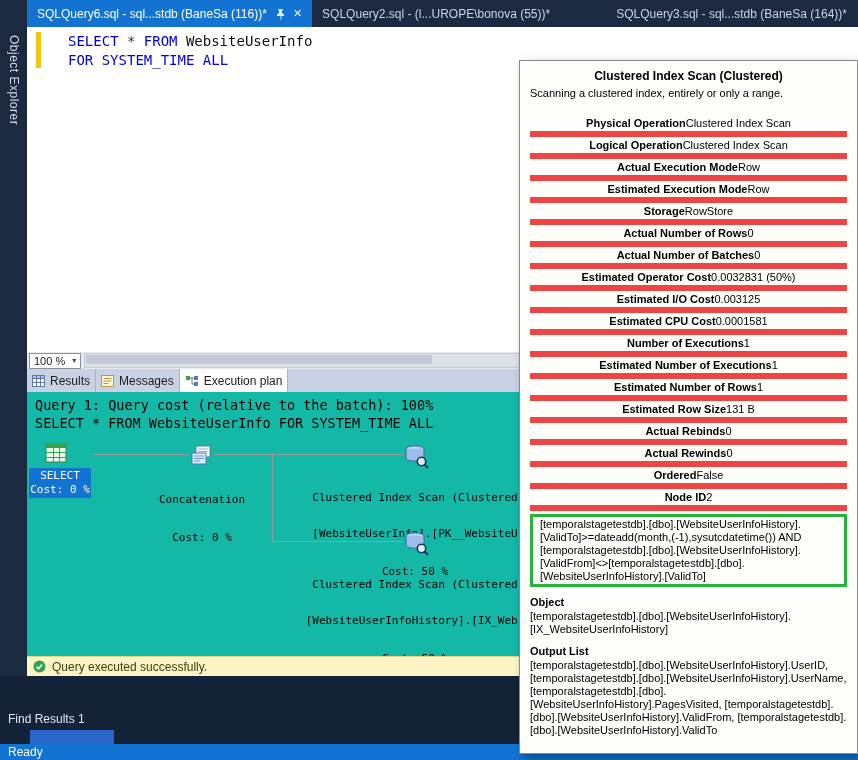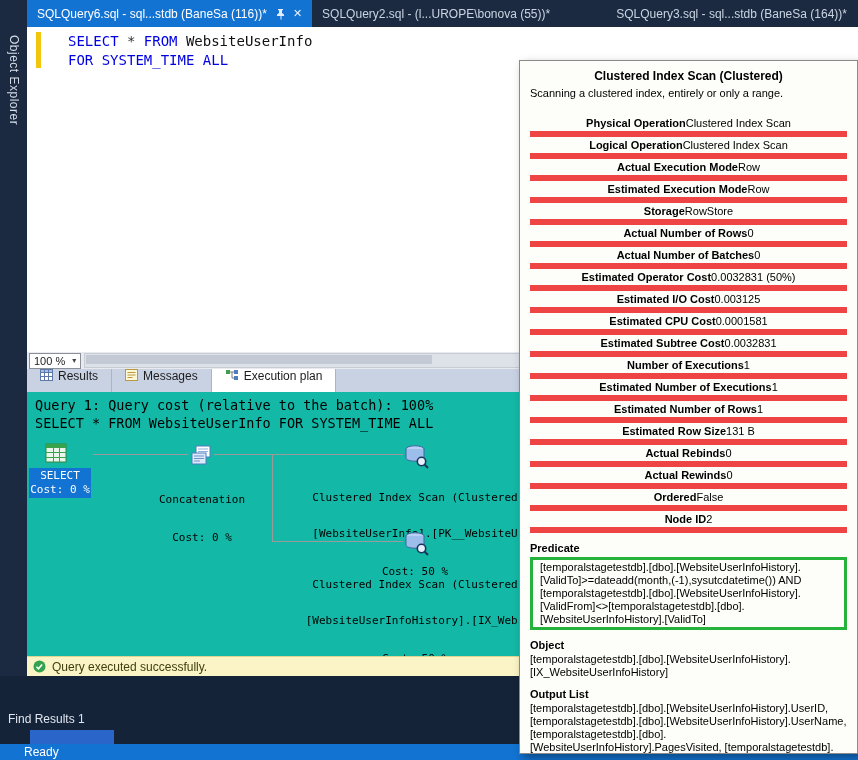--- a/index.html
+++ b/index.html
@@ -33,21 +33,21 @@
   
   .hscroll{position:absolute;left:27px;top:352px;width:831px;height:17px;background:#e8eaef;display:flex;align-items:center;}
   .zoom{display:flex;align-items:center;height:14px;background:#fff;border:1px solid #8a8f98;
         font-size:11px;color:#222;padding:0 4px;margin-left:2px;}
   .zoom .caret{margin-left:7px;font-size:8px;color:#444;}
   .htrack{flex:1;height:13px;background:#dde1e8;border:1px solid #c6cbd4;margin:0 3px;position:relative;}
   .hthumb{position:absolute;left:1px;top:1px;height:9px;width:45%;background:#c3cad6;}
 
   
   .rtabs{position:absolute;left:27px;top:369px;width:831px;height:23px;background:#c9d2e3;display:flex;align-items:stretch;}
-  .rtab{display:flex;padding:0 13px;font-size:12px;color:#1c1c1c;background:#c9d2e3;border-right:1px solid #a9b4c9;}
+  .rtab{display:flex;align-items:center;padding:0 5px;font-size:12px;color:#1c1c1c;background:#c9d2e3;border-right:1px solid #a9b4c9;}
   .rtab svg{margin-right:5px;}
   .rtab.active{background:#ffffff;border-right:1px solid #a9b4c9;}
 
   
   .plan{position:absolute;left:27px;top:392px;width:695px;height:264px;background:#14b8a6;
         font-family:"DejaVu Sans Mono",monospace;color:#000;overflow:hidden;}
   .plan-h1{position:absolute;left:8px;top:5px;font-size:13.5px;white-space:pre;}
   .plan-h2{position:absolute;left:8px;top:23px;font-size:13.5px;white-space:pre;}
   .pline{position:absolute;background:#9b9b9b;}
   .icon-node{position:absolute;}
@@ -62,21 +62,21 @@
   
   .successbar{position:absolute;left:27px;top:656px;width:831px;height:20px;background:#fbf4c6;
               border-top:1px solid #e0d48e;display:flex;align-items:center;font-size:12px;color:#40400f;box-sizing:border-box;}
   .successbar svg{margin:0 6px 0 6px;}
 
   
   .findpanel{position:absolute;left:0;top:676px;width:710px;height:68px;background:#152338;color:#dfe6f0;font-size:12px;}
   .findtitle{position:absolute;left:8px;top:36px;}
   .findsel{position:absolute;left:30px;top:54px;width:84px;height:14px;background:#2a66c9;}
   .ready{position:absolute;left:0;top:744px;width:858px;height:16px;background:#1273d2;color:#fff;
-         font-size:12px;display:flex;align-items:center;padding-left:24px;box-sizing:border-box;}
+         font-size:12px;display:flex;align-items:center;padding-left:8px;box-sizing:border-box;}
 
   
   .tooltip{position:absolute;left:519px;top:60px;width:339px;height:694px;background:#fdfdf9;
            border:1px solid #8a8a8a;box-shadow:4px 4px 9px rgba(0,0,0,.38);z-index:20;
            padding:6px 10px;box-sizing:border-box;font-size:11px;color:#000;overflow:hidden;}
   .tt-title{font-weight:bold;font-size:12px;text-align:center;margin:2px 0 4px;}
   .tt-sub{font-size:11px;margin-bottom:16px;}
   .tt-row{display:flex;justify-content:center;align-items:baseline;padding:2px 0;border-bottom:6px solid #ef4444;}
   .tt-row .l{font-weight:bold;}
   .tt-row .v{text-align:right;}
@@ -285,24 +285,20 @@
       </div>
     <div class="tt-row">
         <span class="l">Estimated I/O Cost</span>
         <span class="v">0.003125</span>
       </div>
     <div class="tt-row">
         <span class="l">Estimated CPU Cost</span>
         <span class="v">0.0001581</span>
       </div>
     <div class="tt-row">
-        <span class="l">Estimated Subtree Cost</span>
-        <span class="v">0.0032831</span>
-      </div>
-    <div class="tt-row">
         <span class="l">Number of Executions</span>
         <span class="v">1</span>
       </div>
     <div class="tt-row">
         <span class="l">Estimated Number of Executions</span>
         <span class="v">1</span>
       </div>
     <div class="tt-row">
         <span class="l">Estimated Number of Rows</span>
         <span class="v">1</span>
@@ -321,21 +317,20 @@
       </div>
     <div class="tt-row">
         <span class="l">Ordered</span>
         <span class="v">False</span>
       </div>
     <div class="tt-row">
         <span class="l">Node ID</span>
         <span class="v">2</span>
       </div>
 
-    <div class="tt-sec-h">Predicate</div>
     <div class="green">[temporalstagetestdb].[dbo].[WebsiteUserInfoHistory].[ValidTo]&gt;=dateadd(month,(-1),sysutcdatetime()) AND [temporalstagetestdb].[dbo].[WebsiteUserInfoHistory].[ValidFrom]&lt;&gt;[temporalstagetestdb].[dbo].[WebsiteUserInfoHistory].[ValidTo]</div>
 
     <div class="tt-sec-h">Object</div>
     <div class="tt-sec-t">[temporalstagetestdb].[dbo].[WebsiteUserInfoHistory].[IX_WebsiteUserInfoHistory]</div>
 
     <div class="tt-sec-h">Output List</div>
     <div class="tt-sec-t">[temporalstagetestdb].[dbo].[WebsiteUserInfoHistory].UserID, [temporalstagetestdb].[dbo].[WebsiteUserInfoHistory].UserName, [temporalstagetestdb].[dbo].[WebsiteUserInfoHistory].PagesVisited, [temporalstagetestdb].[dbo].[WebsiteUserInfoHistory].ValidFrom, [temporalstagetestdb].[dbo].[WebsiteUserInfoHistory].ValidTo</div>
   </div>
 
 </div>

